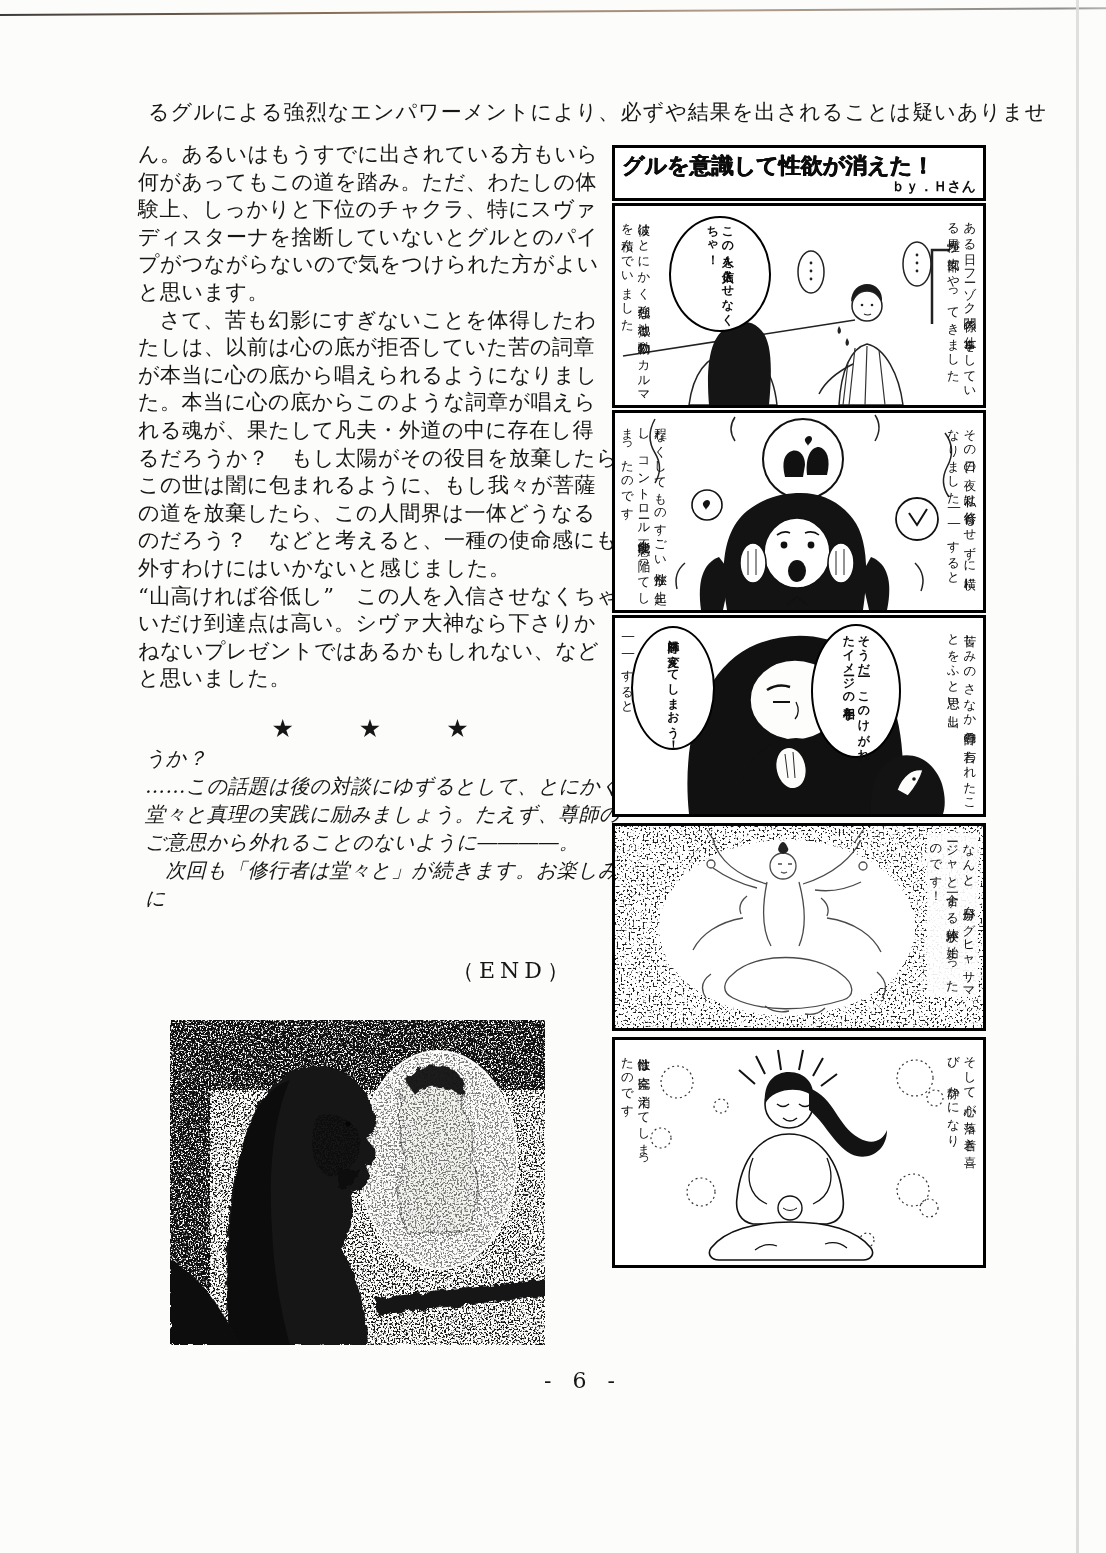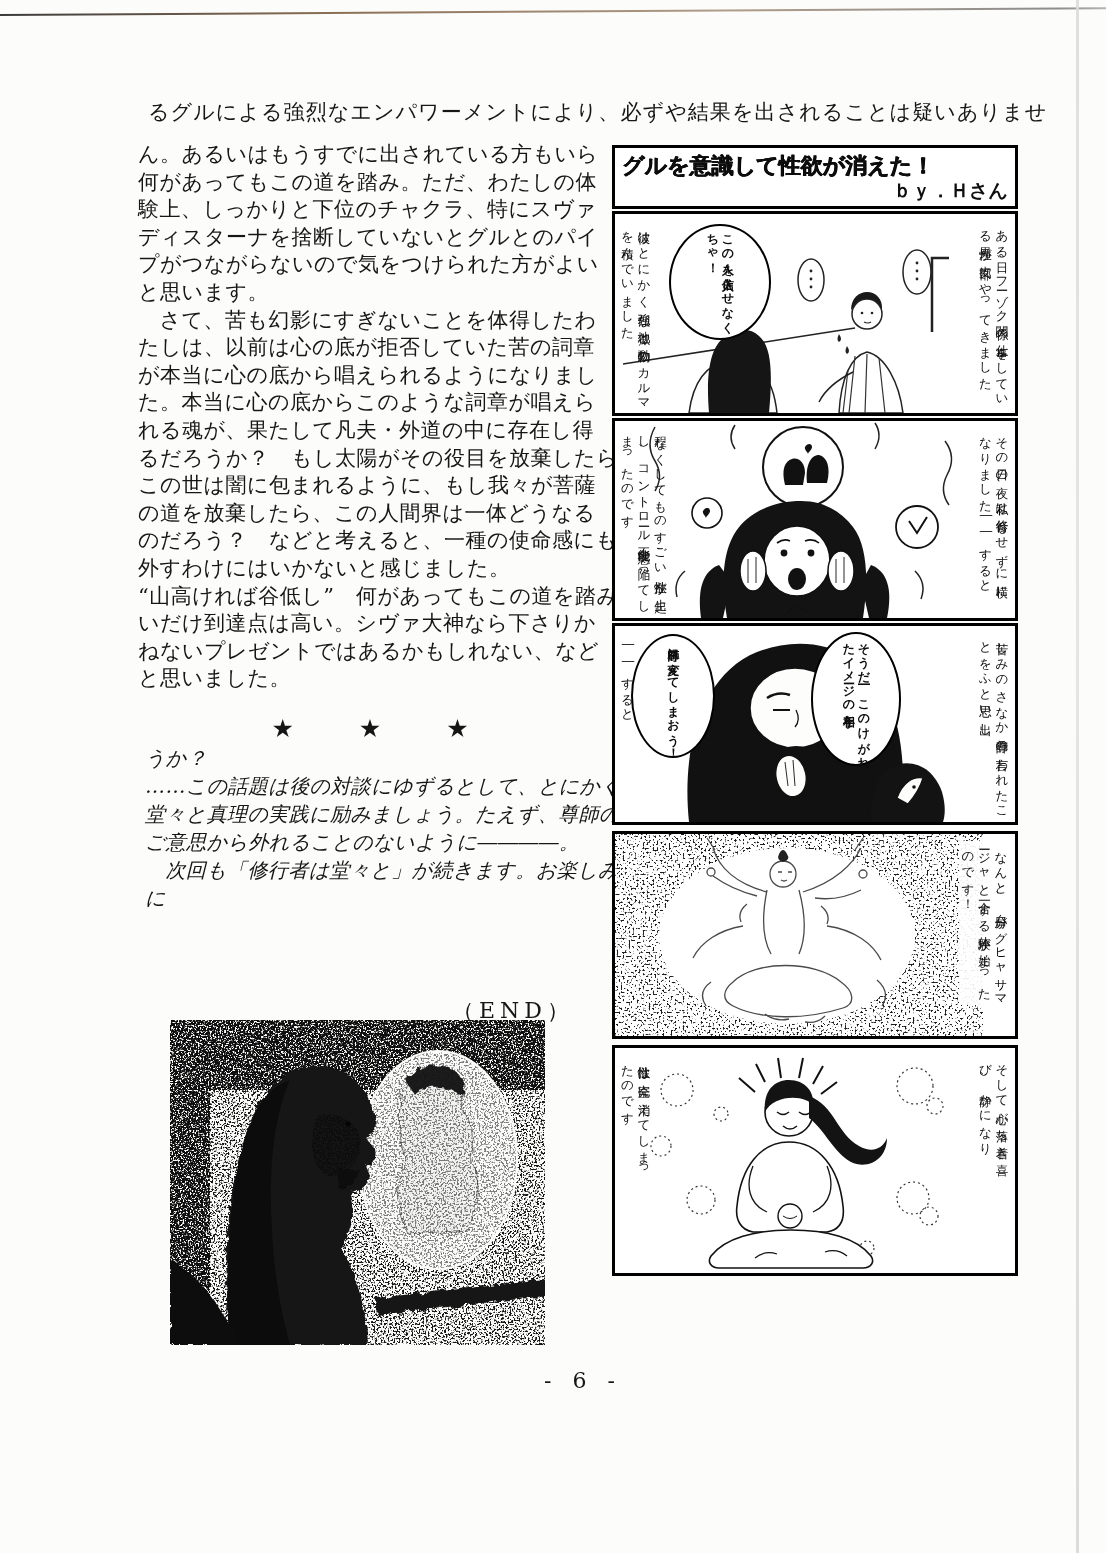--- a/index.html
+++ b/index.html
@@ -11,31 +11,31 @@
         transform:rotate(-0.35deg);transform-origin:left center;}
   .scan-fold-right{position:absolute;left:1076px;top:0;width:3px;height:1553px;
         background:linear-gradient(180deg,#dcdcda,#e3e3e0 40%,#d8d8d5);opacity:.9;}
   
   .top-line{position:absolute;left:148px;top:98px;font-size:21px;letter-spacing:1.1px;white-space:nowrap;}
   .article-body{position:absolute;left:138px;top:141px;width:486px;}
   .article-body .line{font-size:21px;line-height:27.6px;white-space:nowrap;letter-spacing:0.5px;}
   .stars{position:absolute;left:145px;top:712px;width:470px;text-align:center;font-size:25px;letter-spacing:20px;}
   .qa-body{position:absolute;left:145px;top:745px;width:500px;}
   .qa-body .line{font-size:20px;line-height:27.9px;white-space:nowrap;letter-spacing:0.4px;font-style:italic;}
-  .end-label{position:absolute;left:452px;top:956px;font-size:22px;letter-spacing:5px;margin-top:40px;}
+  .end-label{position:absolute;left:452px;top:956px;font-size:22px;letter-spacing:5px;}
   .page-number{position:absolute;left:60px;top:1368px;width:1046px;text-align:center;font-size:22px;letter-spacing:7px;}
   
   .photo{position:absolute;left:170px;top:1020px;width:375px;height:325px;}
   
-  .comic{position:absolute;left:612px;top:145px;width:406px;
+  .comic{position:absolute;left:612px;top:145px;width:374px;
          font-family:"DejaVu Sans","Liberation Sans",sans-serif;color:#0d0d0d;}
   .comic-title-box{border:3px solid #000;background:#fff;padding:3px 7px 2px;box-sizing:border-box;}
   .comic-title{font-weight:bold;font-size:22px;white-space:nowrap;
                text-shadow:0.6px 0 0 #000,-0.3px 0 0 #000;}
-  .comic-byline{text-align:right;font-weight:bold;font-size:19px;margin-top:-3px;}
+  .comic-byline{text-align:right;font-weight:bold;font-size:14px;margin-top:-3px;}
   .panel{position:relative;border:3px solid #000;background:#fff;box-sizing:border-box;overflow:hidden;margin-top:2px;}
   .panel-1{height:205px;}
   .panel-2{height:203px;}
   .panel-3{height:202px;}
   .panel-4{height:208px;margin-top:6px;}
   .panel-5{height:231px;margin-top:6px;}
   .panel svg.art{position:absolute;left:0;top:0;}
   .vtext{writing-mode:vertical-rl;text-orientation:upright;position:absolute;
          font-size:12.5px;line-height:16.5px;letter-spacing:1.5px;font-weight:500;z-index:3;}
   .vtext.boxed{background:rgba(255,255,255,.92);padding:2px 1px;}
@@ -64,21 +64,21 @@
       <div class="line">　さて、苦も幻影にすぎないことを体得したわ</div>
       <div class="line">たしは、以前は心の底が拒否していた苦の詞章</div>
       <div class="line">が本当に心の底から唱えられるようになりまし</div>
       <div class="line">た。本当に心の底からこのような詞章が唱えら</div>
       <div class="line">れる魂が、果たして凡夫・外道の中に存在し得</div>
       <div class="line">るだろうか？　もし太陽がその役目を放棄したら、</div>
       <div class="line">この世は闇に包まれるように、もし我々が菩薩</div>
       <div class="line">の道を放棄したら、この人間界は一体どうなる</div>
       <div class="line">のだろう？　などと考えると、一種の使命感にも</div>
       <div class="line">外すわけにはいかないと感じました。</div>
-      <div class="line">“山高ければ谷低し”　何があってもこの道を踏み</div>
+      <div class="line">“山高ければ谷低し”　この人を入信させなくちゃ</div>
       <div class="line">いだけ到達点は高い。シヴァ大神なら下さりか</div>
       <div class="line">ねないプレゼントではあるかもしれない、など</div>
       <div class="line">と思いました。</div>
     </div>
 
   <div class="stars">★　★　★</div>
 
   <div class="qa-body">
       <div class="line">うか？</div>
       <div class="line">……この話題は後の対談にゆずるとして、とにかく</div>

